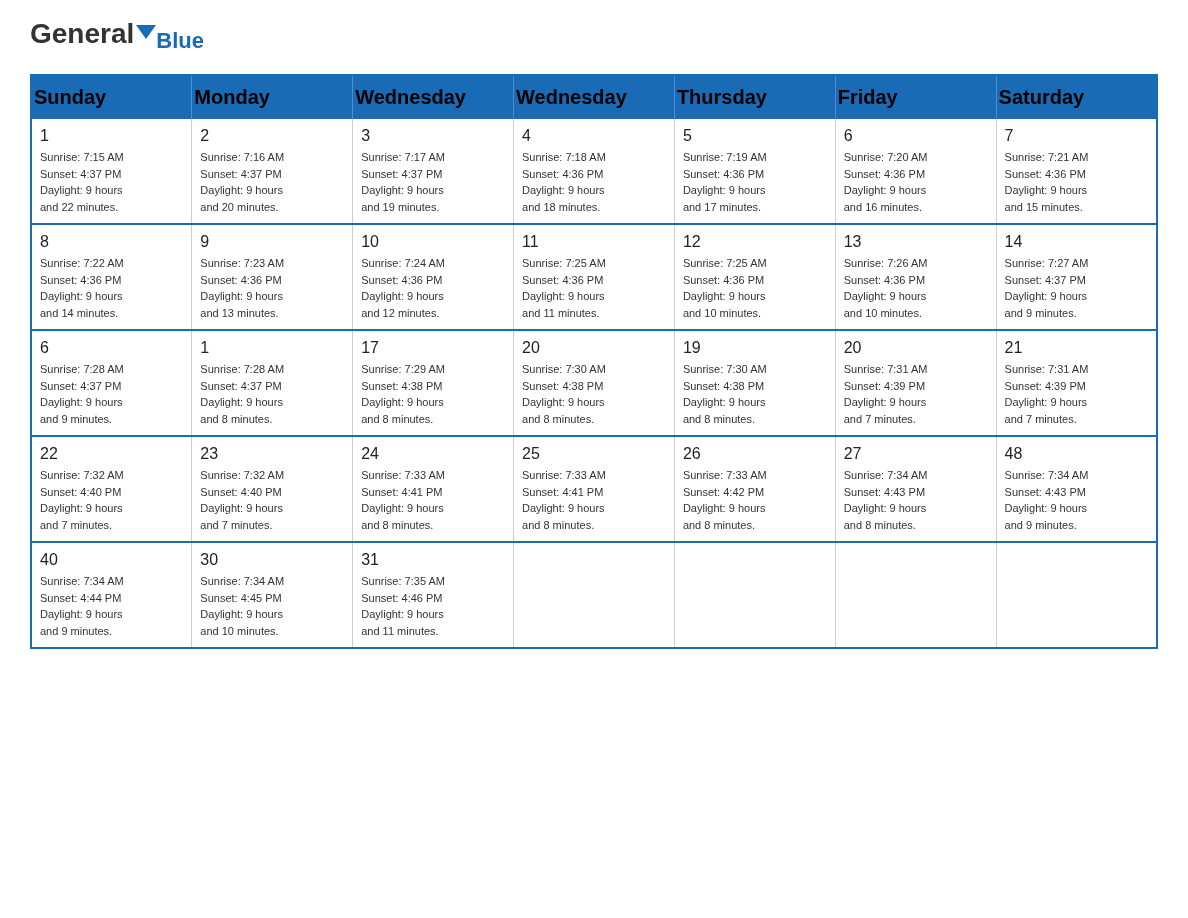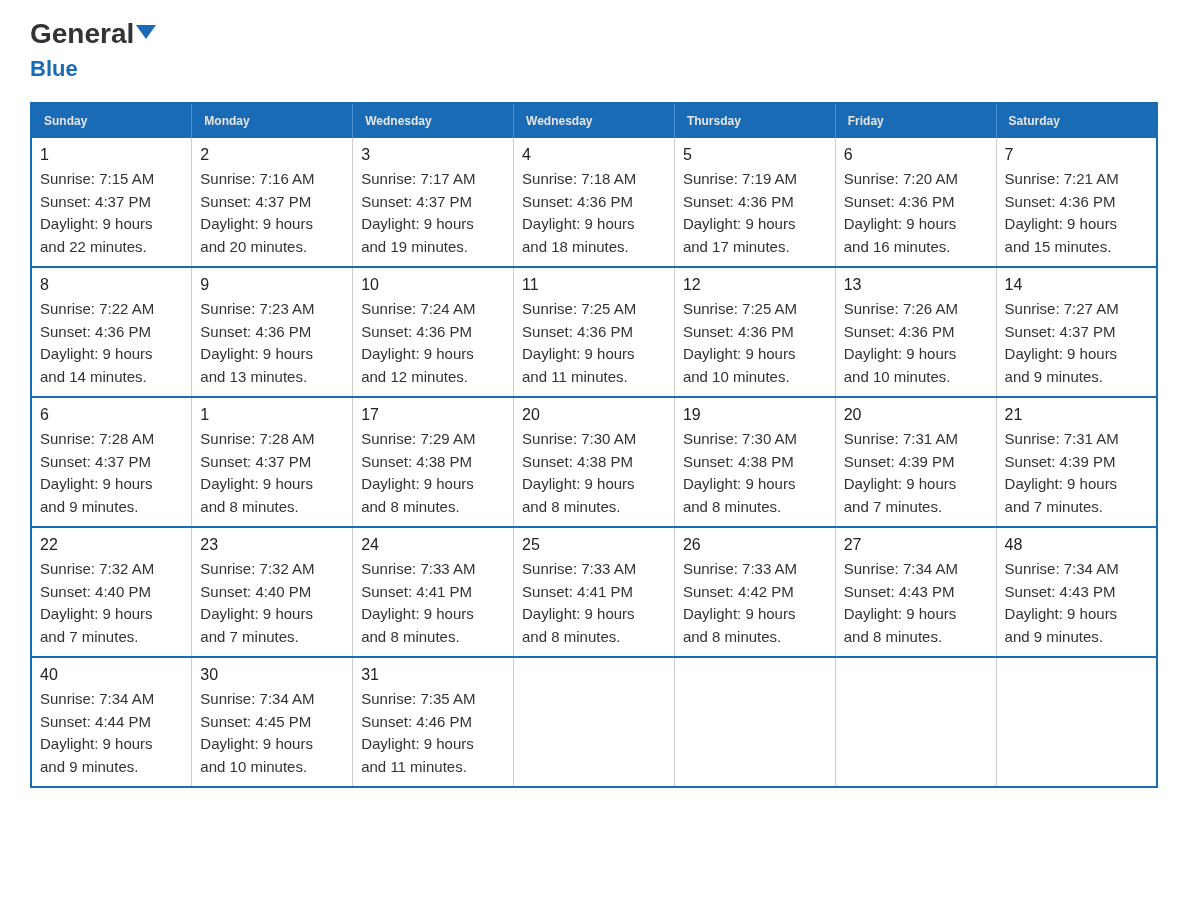--- a/index.html
+++ b/index.html
@@ -11,21 +11,21 @@
       padding: 20px 30px;
     }
     .header {
       display: flex;
       justify-content: space-between;
       align-items: flex-start;
       margin-bottom: 20px;
     }
     .logo {
       display: flex;
-      flex-direction: column;
+      flex-direction: row;
       align-items: flex-start;
     }
     .logo-text {
       font-size: 28px;
       font-weight: bold;
       color: #333;
       line-height: 1;
     }
     .logo-text span {
       color: #1a6bb5;
@@ -62,24 +62,24 @@
       color: #444;
       margin-top: 4px;
     }
     .calendar {
       width: 100%;
       border-collapse: collapse;
       border: 2px solid #1a6bb5;
     }
     .calendar thead tr th {
       background-color: #1a6bb5;
-      color: #e5e5e5;
-      font-size: 12px;
+      color: #000000;
+      font-size: 20px;
       font-weight: bold;
-      padding: 10px 12px;
+      padding: 10px 2px;
       text-align: left;
       border-right: 1px solid #4a8fd0;
     }
     .calendar thead tr th:last-child {
       border-right: none;
     }
     .calendar tbody tr td {
       vertical-align: top;
       padding: 8px 8px;
       border-right: 1px solid #ccc;
@@ -95,21 +95,21 @@
     .calendar tbody tr:last-child td {
       border-bottom: none;
     }
     .day-number {
       font-size: 16px;
       font-weight: normal;
       color: #222;
       margin-bottom: 4px;
     }
     .day-info {
-      font-size: 15px;
+      font-size: 11px;
       line-height: 1.5;
       color: #333;
     }
     .empty-cell {
       background: #fff;
     }
   </style>
 </head>
 <body>
 

